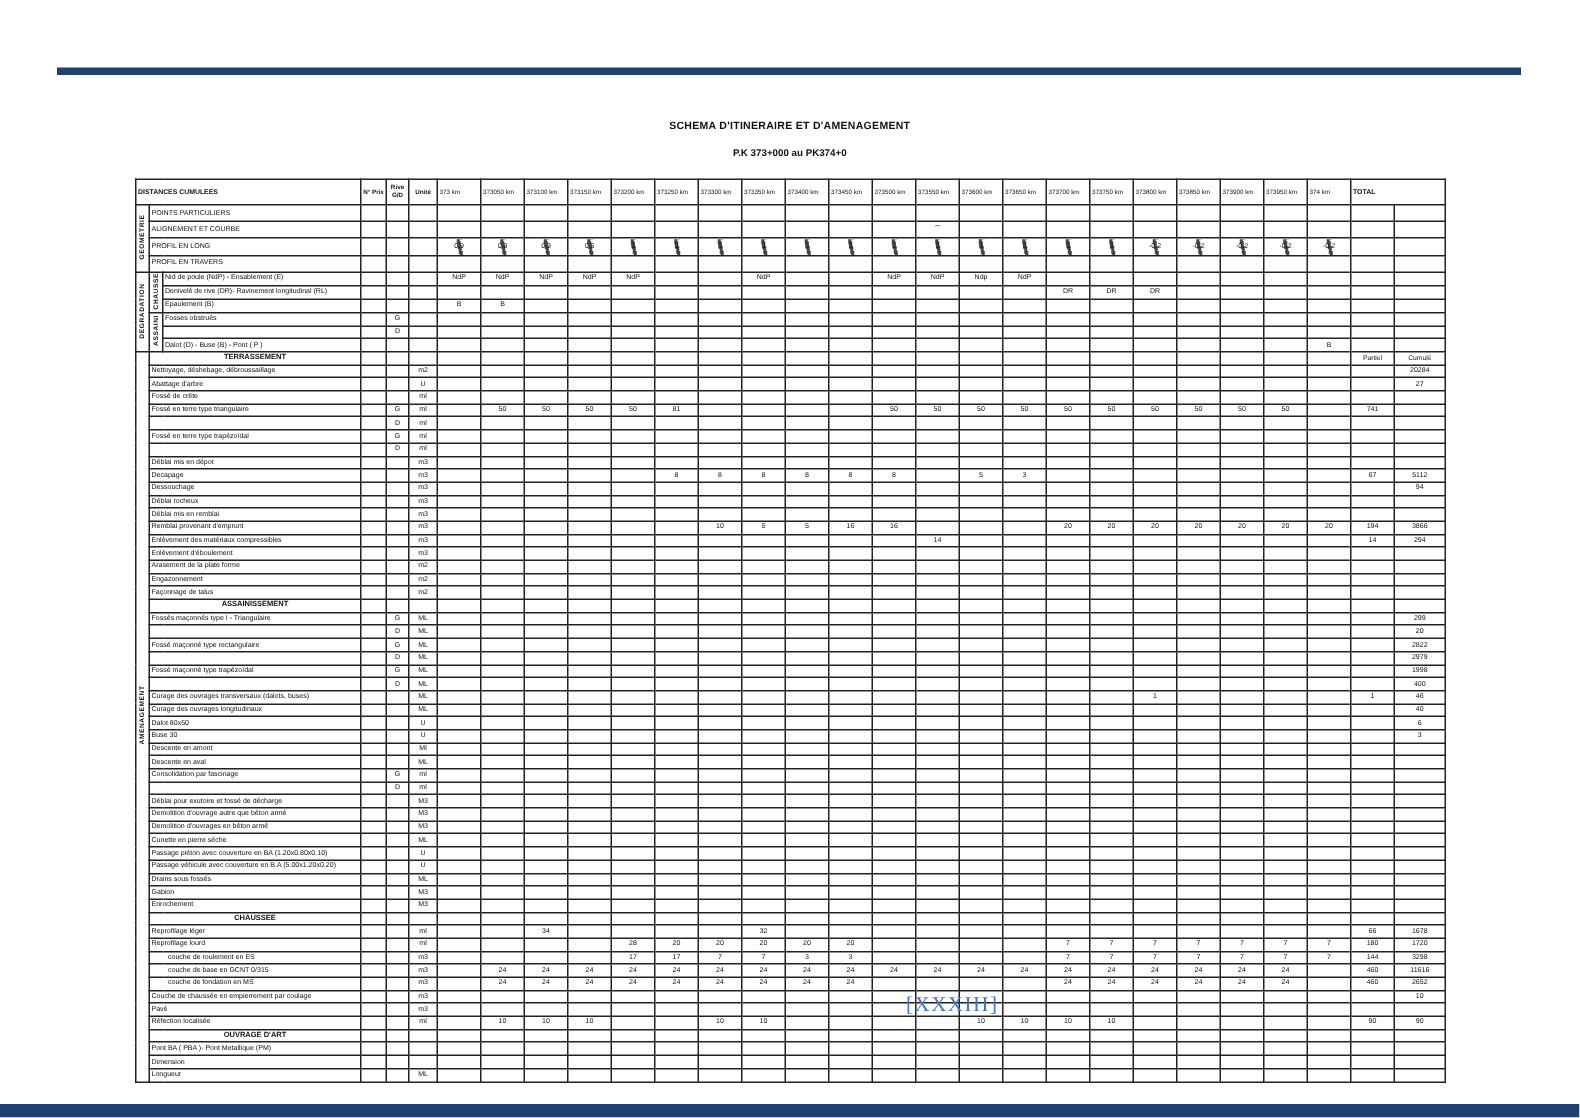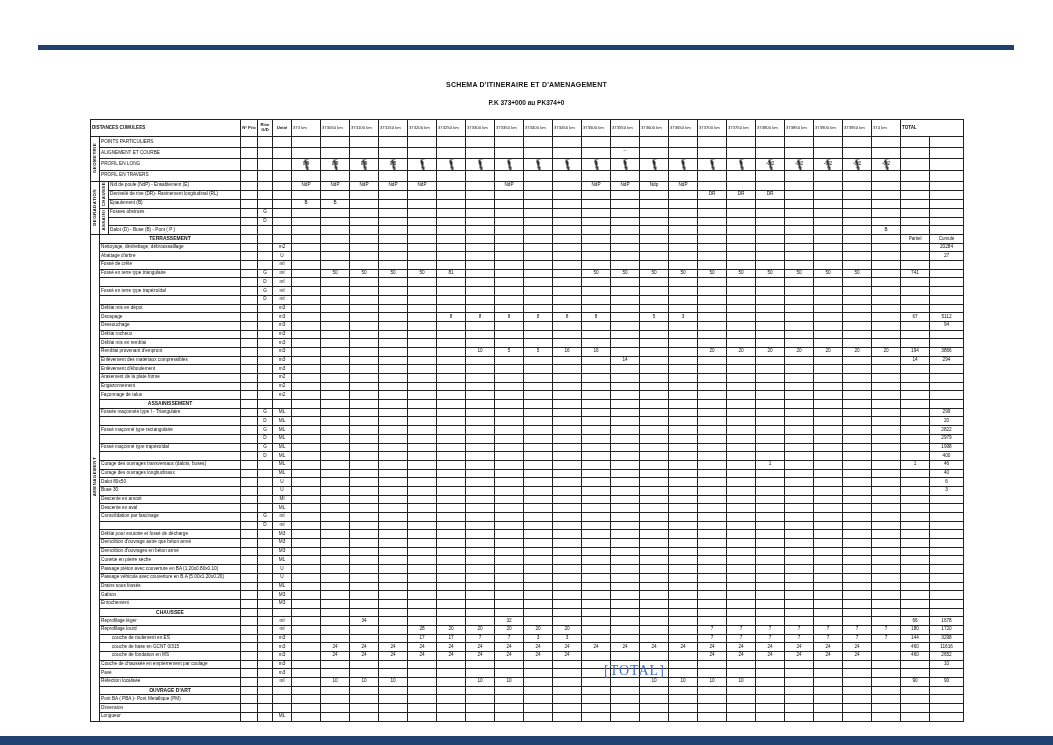--- a/index.html
+++ b/index.html
@@ -2023,15 +2023,15 @@
           <td class="c"></td>
           <td class="c"></td>
           <td class="c"></td>
           <td class="c"></td>
           <td class="c"></td>
         </tr>
       </tbody>
     </table>
 </div>
 
-<div class="page-footer">[TOTAL]</div>
+<div class="page-footer">[XXXIII]</div>
 
 <div class="rule-bottom"></div>
 
 </body></html>

